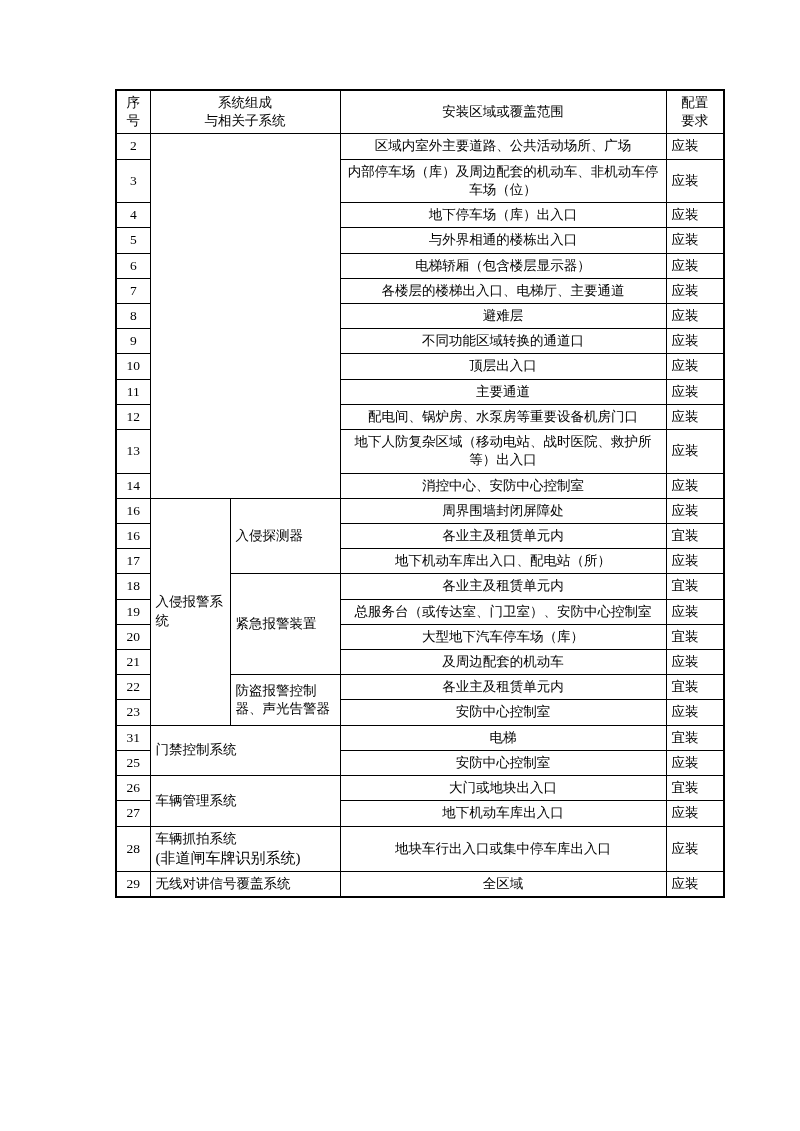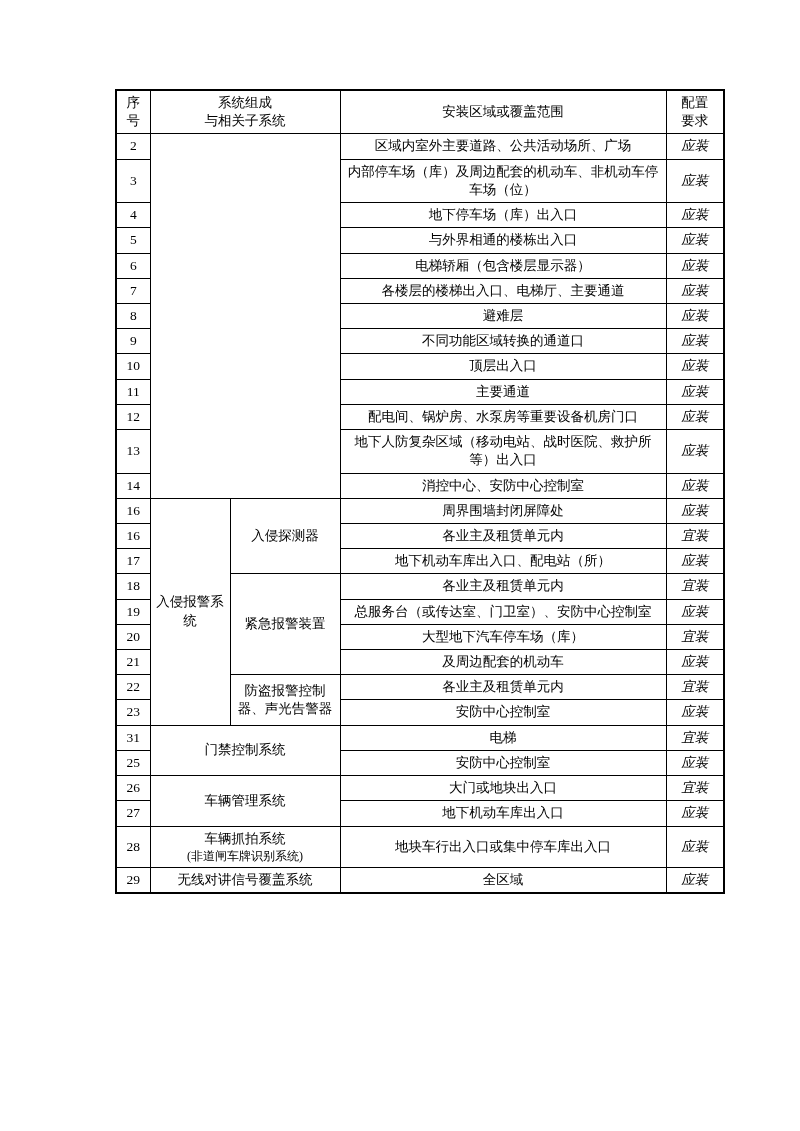--- a/index.html
+++ b/index.html
@@ -52,34 +52,33 @@
     text-align: center;
     font-size: 13.5px;
     line-height: 1.3;
     padding: 4px 2px;
   }
   .seq {
     text-align: center;
     font-size: 13px;
   }
   .req {
-    text-align: center;
+    text-align: left;
     font-size: 13px;
     white-space: nowrap;
-    font-style: italic;
   }
   .area {
     text-align: center;
   }
   .sysname {
-    text-align: center;
+    text-align: left;
     line-height: 1.35;
     margin-left: 29px;
   }
-  .small { font-size: 12px; }
+  .small { font-size: 15px; }
   .two-line { line-height: 1.4; }
 </style>
 </head>
 <body>
 
 <div class="page">
   <div class="table-wrap">
     <table class="spec">
       <colgroup>
         <col class="c-seq">

